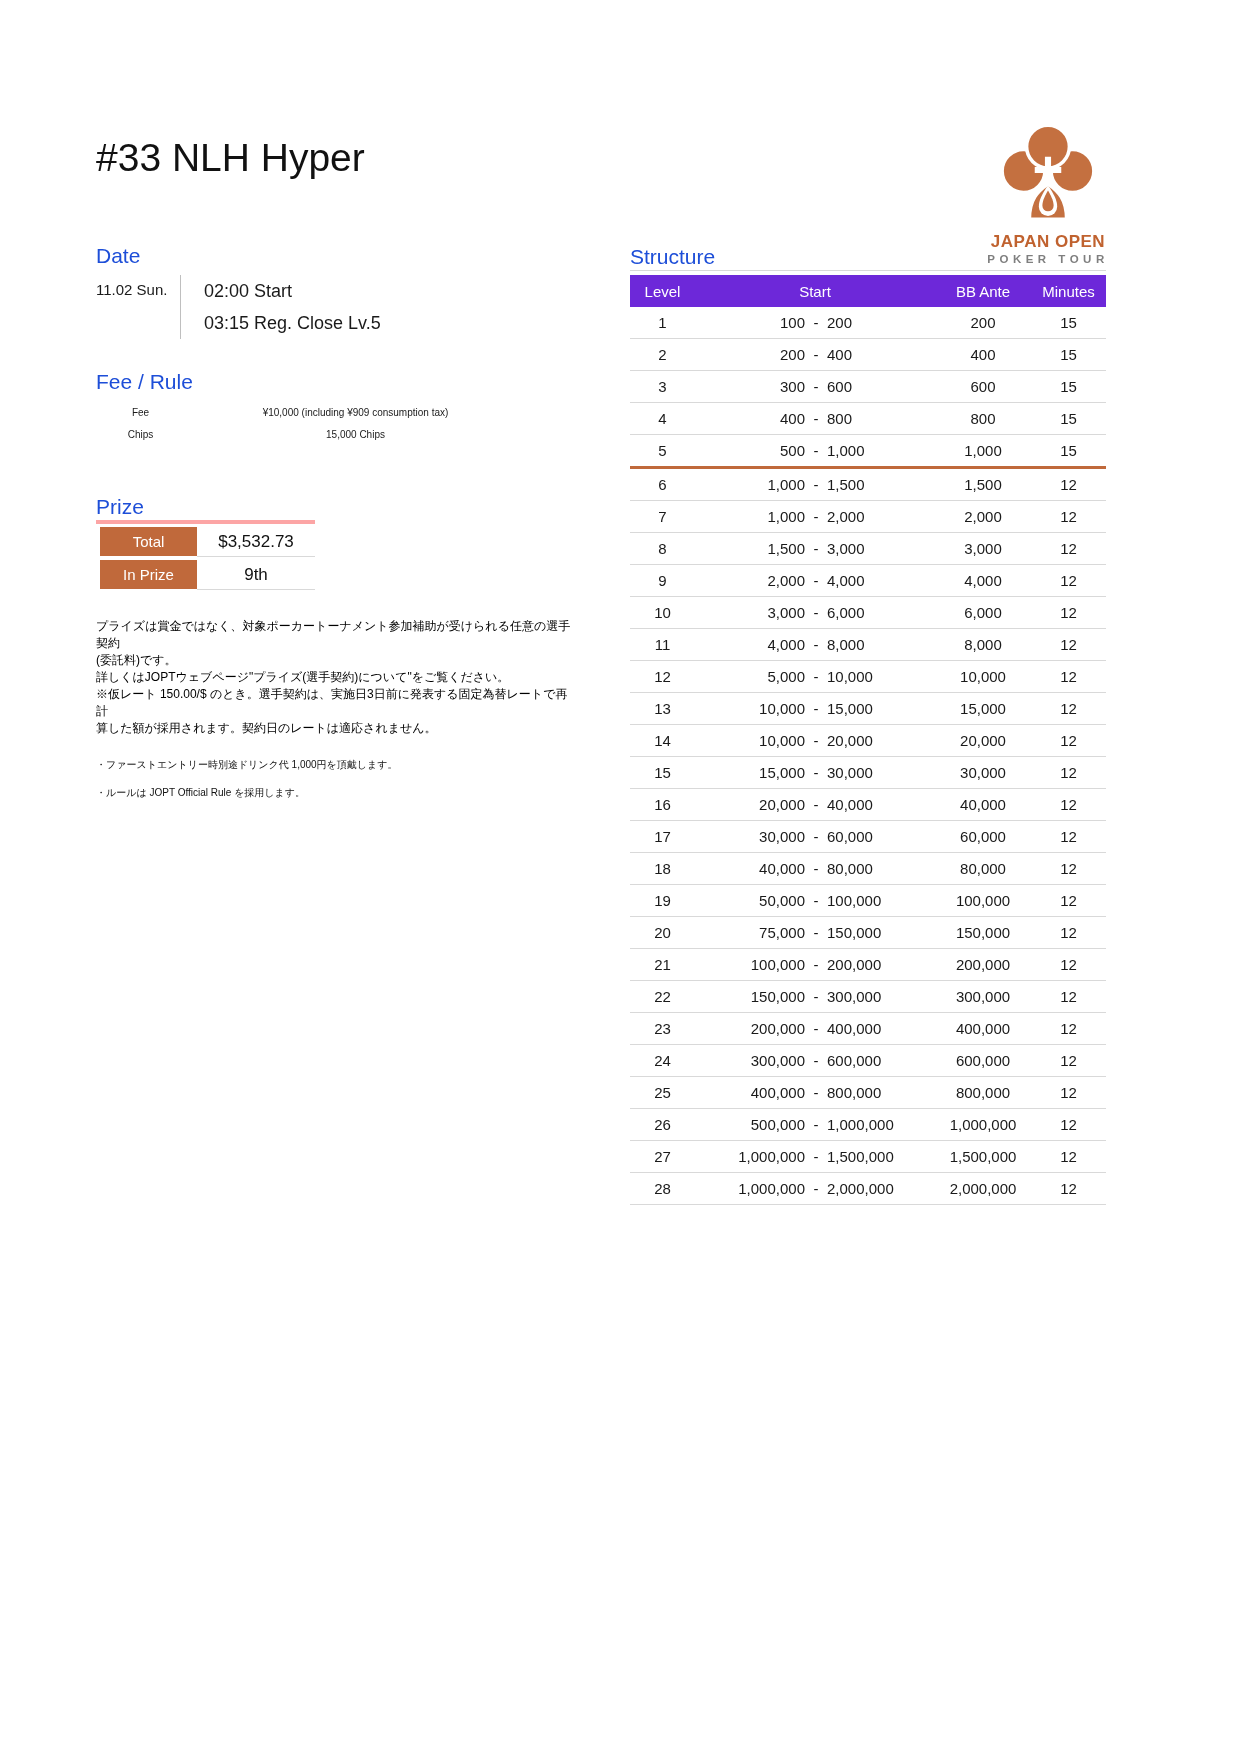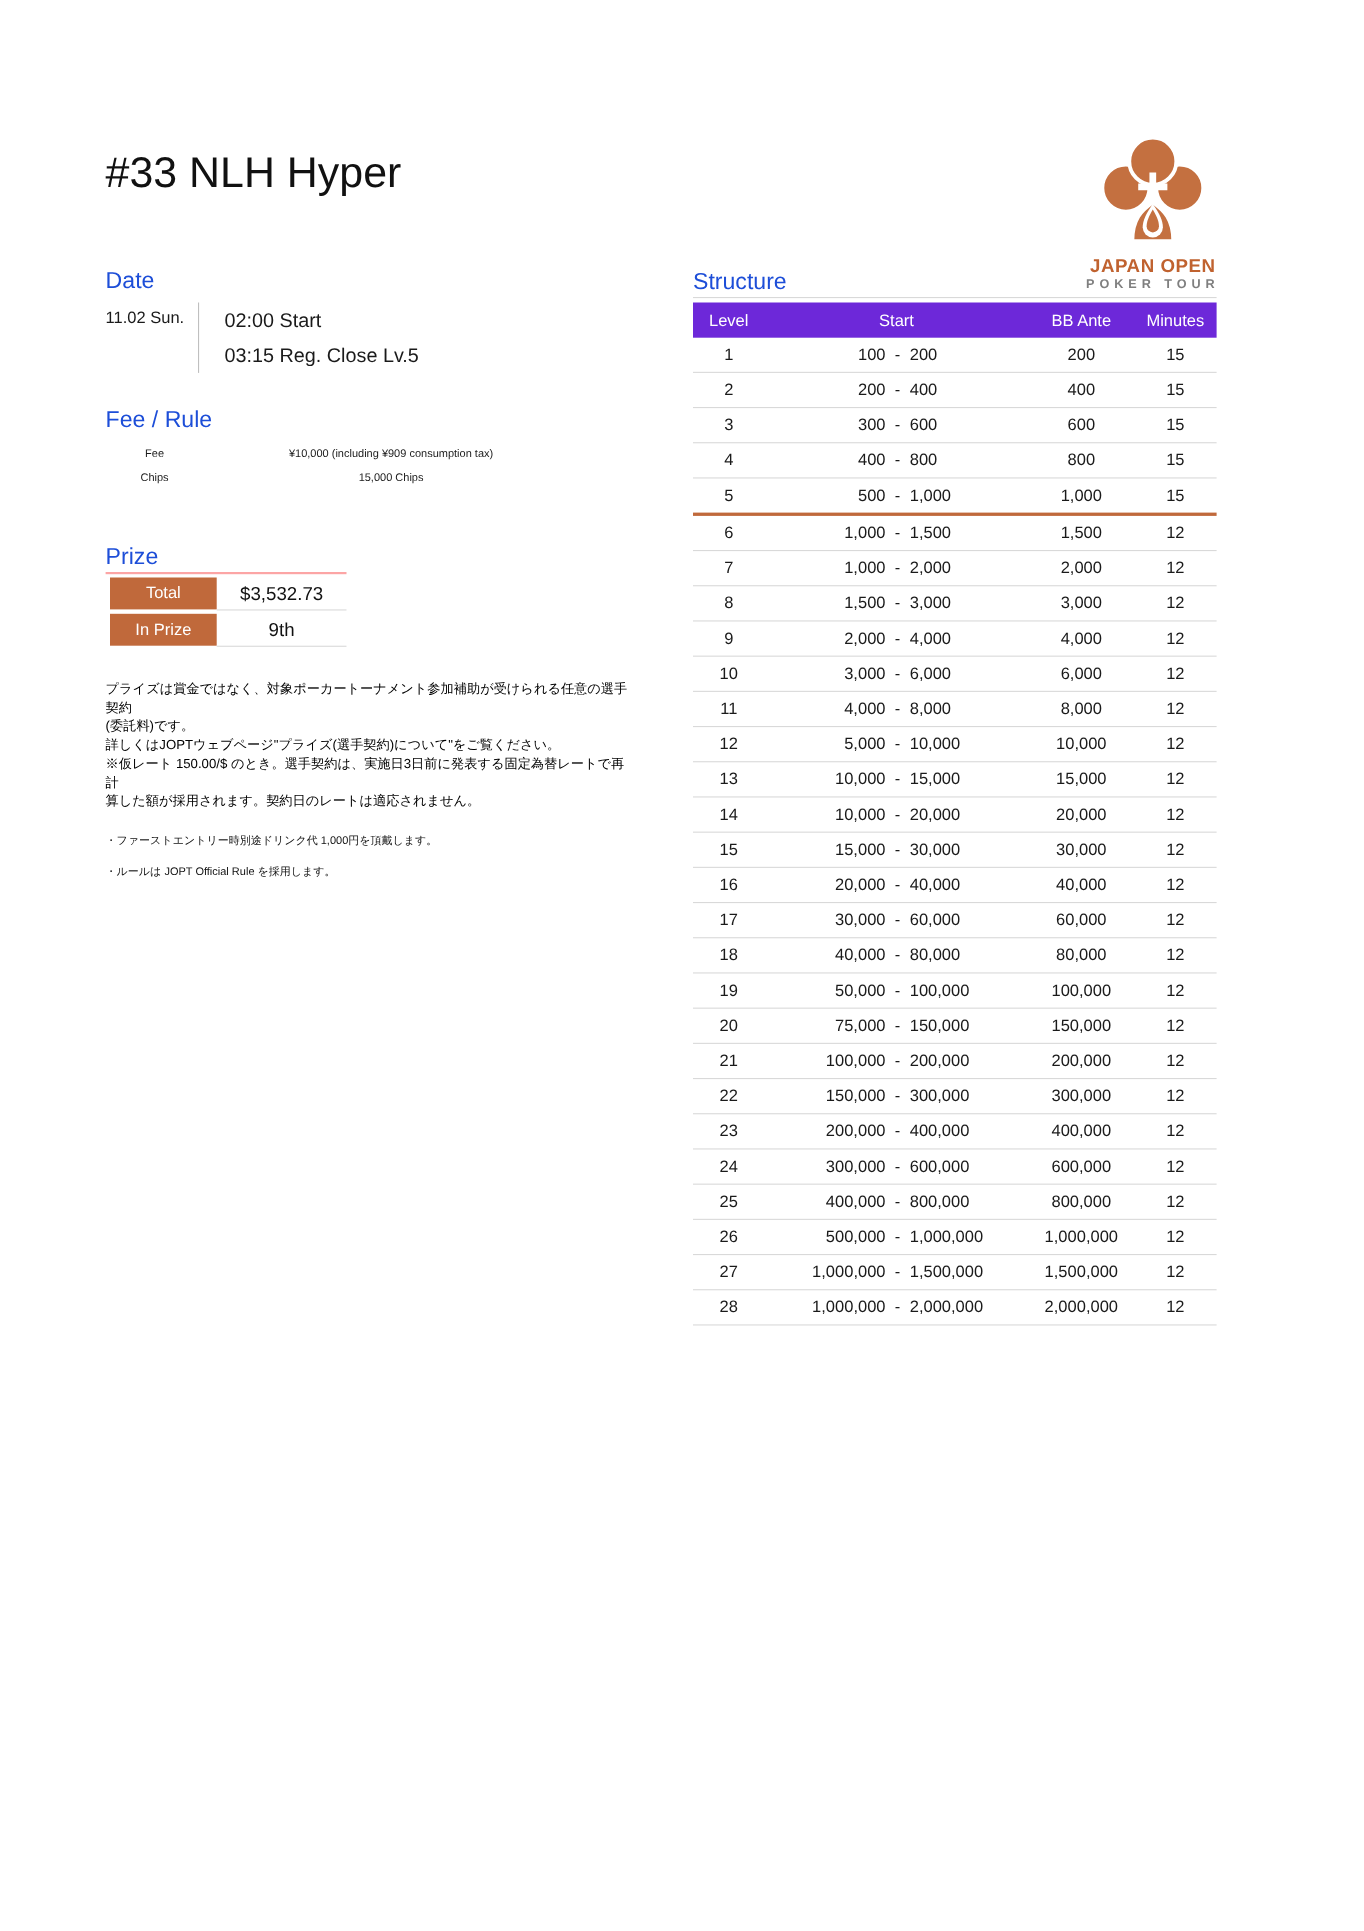--- a/index.html
+++ b/index.html
@@ -30,21 +30,21 @@
 
   
   .sec-fee { position:absolute; left:96px; top:370px; width:430px; }
   .kv-rows { margin-top:13px; }
   .kv-row { display:flex; margin-bottom:11px; font-size:10px;text-align:center; }
   .kv-label { width:89px; }
   .kv-value { flex:1; }
 
   
   .sec-prize { position:absolute; left:96px; top:495px; width:219px; }
-  .sec-prize .h2 { border-bottom:2px solid #fca5a5; padding-bottom:1px; }
+  .sec-prize .h2 { border-bottom:4px solid #fca5a5; padding-bottom:1px; }
   .prize-rows { margin-top:3px; }
   .prize-row { display:flex; margin-bottom:3px; }
   .prize-label { width:97px; height:29px; margin-left:4px; background:#C0693B; color:#fff;
                  display:flex; align-items:center; justify-content:center; font-size:15px; }
   .prize-value { flex:1; height:29px; display:flex; align-items:center; justify-content:center;
                  font-size:17px; border-bottom:1px solid #D9D9D9; color:#111; }
 
   
   .disclaimer { position:absolute; left:96px; top:618px; width:480px; font-size:12px; line-height:17px; color:#000; }
 

